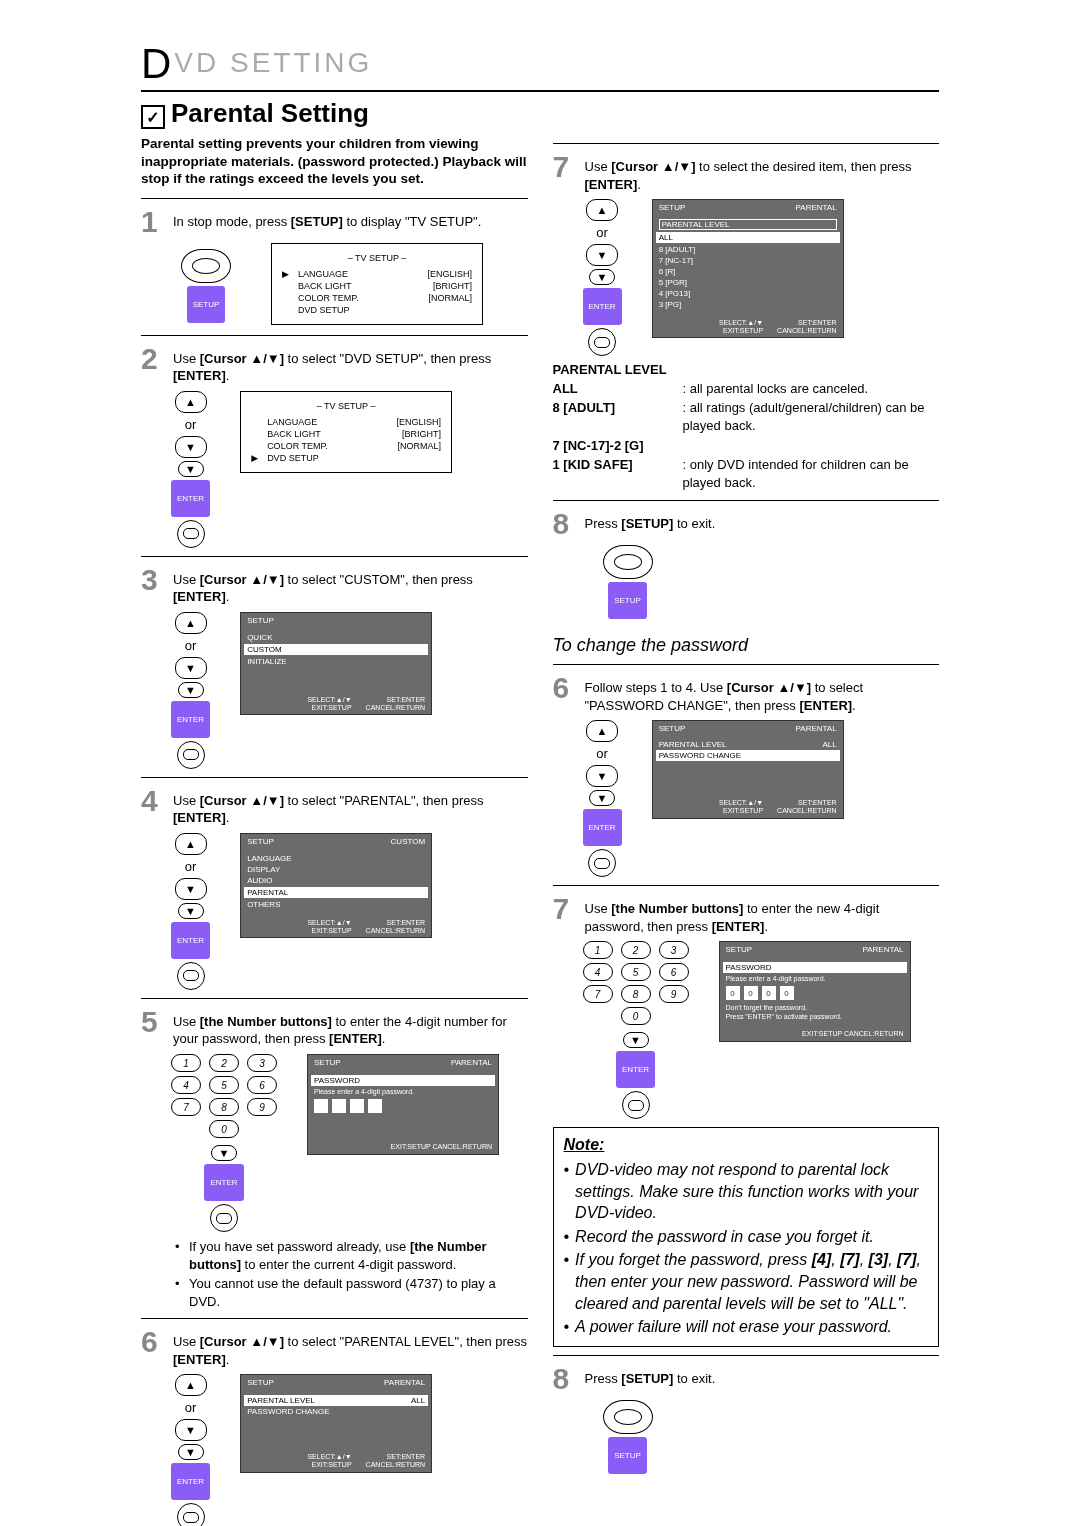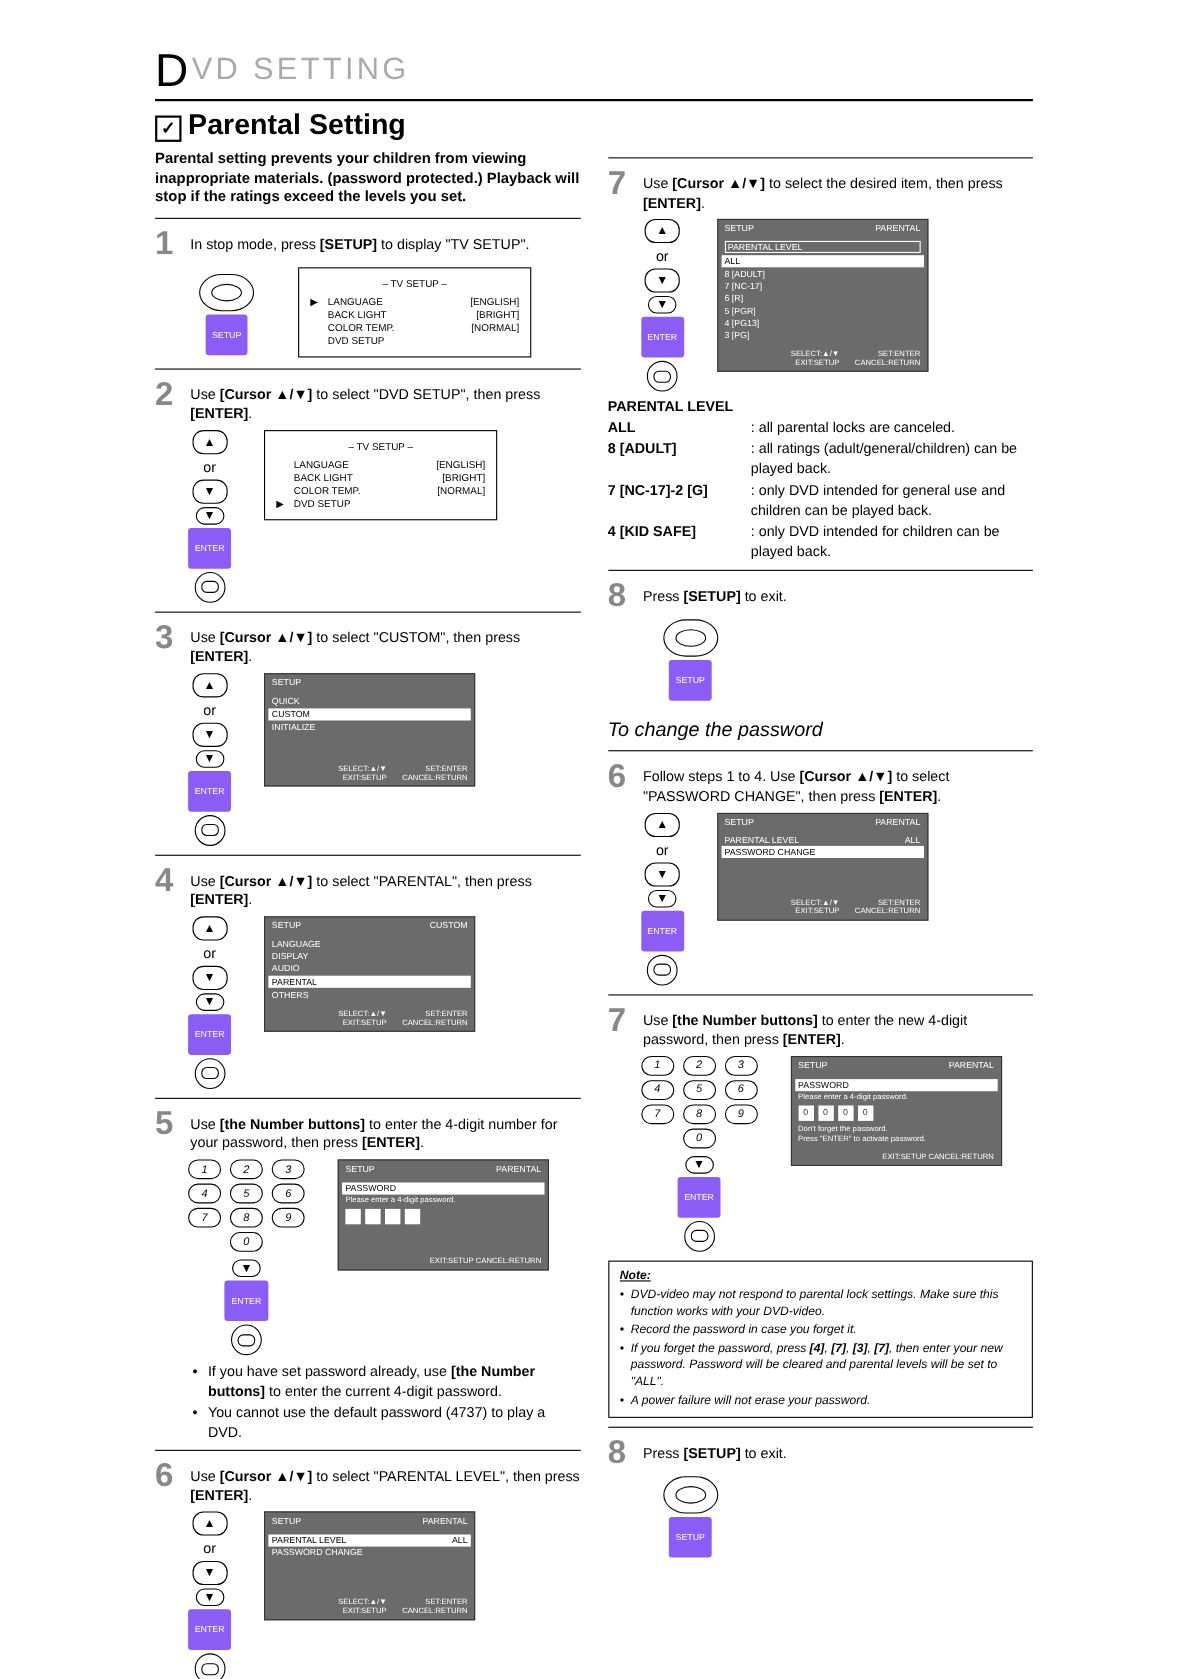--- a/index.html
+++ b/index.html
@@ -43,21 +43,21 @@
   .bullets .dot{min-width:8px}
   .subhead{font-weight:bold;font-size:13px;margin:6px 0 3px}
   .deflist{font-size:13px;line-height:1.4;margin:2px 0}
   .deflist .drow{display:flex;gap:10px;margin:1px 0}
   .deflist .dl{min-width:120px;font-weight:bold}
   .deflist .dd{flex:1}
   .subsection{font-size:18px;font-weight:normal;font-style:italic;margin:16px 0 6px}
   .numpad{display:grid;grid-template-columns:repeat(3,30px);gap:4px 8px;margin-bottom:4px}
   .numbtn{width:28px;height:16px;border:1.3px solid #000;border-radius:9px;display:flex;align-items:center;justify-content:center;font-size:10px;font-style:italic}
   .numpad .zero{grid-column:2}
-  .notebox{border:1.3px solid #000;padding:6px 10px;margin:8px 0;font-size:11px;line-height:1.35}
+  .notebox{border:1.3px solid #000;padding:6px 10px;margin:8px 0;font-size:16px;line-height:1.35}
   .notebox .nhd{font-weight:bold;font-style:italic;text-decoration:underline;margin-bottom:3px}
   .notebox .bl{display:flex;gap:6px;margin:2px 0;font-style:italic}
   .pagenum{font-size:22px;font-weight:bold;margin-top:10px}
   .en{font-size:10px;margin-top:-2px}
   .setup-pad{display:flex;flex-direction:column;align-items:center;gap:3px;margin:6px 0 4px 40px;width:70px}
   .setup-btn{width:48px;height:32px;border:1.3px solid #000;border-radius:50%/60%;display:flex;align-items:center;justify-content:center}
   .setup-btn .in{width:26px;height:14px;border:1.3px solid #000;border-radius:50%}
   .digits{display:flex;gap:4px;margin:3px 0}
   .digit{width:14px;height:14px;background:#fff;color:#333;font-size:8px;display:flex;align-items:center;justify-content:center}
   .digit.blank{background:#fff}
@@ -373,24 +373,23 @@
         <div class="drow">
             <span class="dl">ALL</span>
             <span class="dd">: all parental locks are canceled.</span>
           </div>
         <div class="drow">
             <span class="dl">8 [ADULT]</span>
             <span class="dd">: all ratings (adult/general/children) can be played back.</span>
           </div>
         <div class="drow">
             <span class="dl">7 [NC-17]-2 [G]</span>
-            <span class="dd">: only DVD intended for general use and children can be played back.</span>
           </div>
         <div class="drow">
-            <span class="dl">4 [KID SAFE]</span>
+            <span class="dl">1 [KID SAFE]</span>
             <span class="dd">: only DVD intended for children can be played back.</span>
           </div>
       </div>
       <hr class="hr">
 
       <div class="step">
         <div class="stepnum">8</div>
         <div class="steptxt">Press <b>[SETUP]</b> to exit.</div>
       </div>
       <div class="setup-pad">

